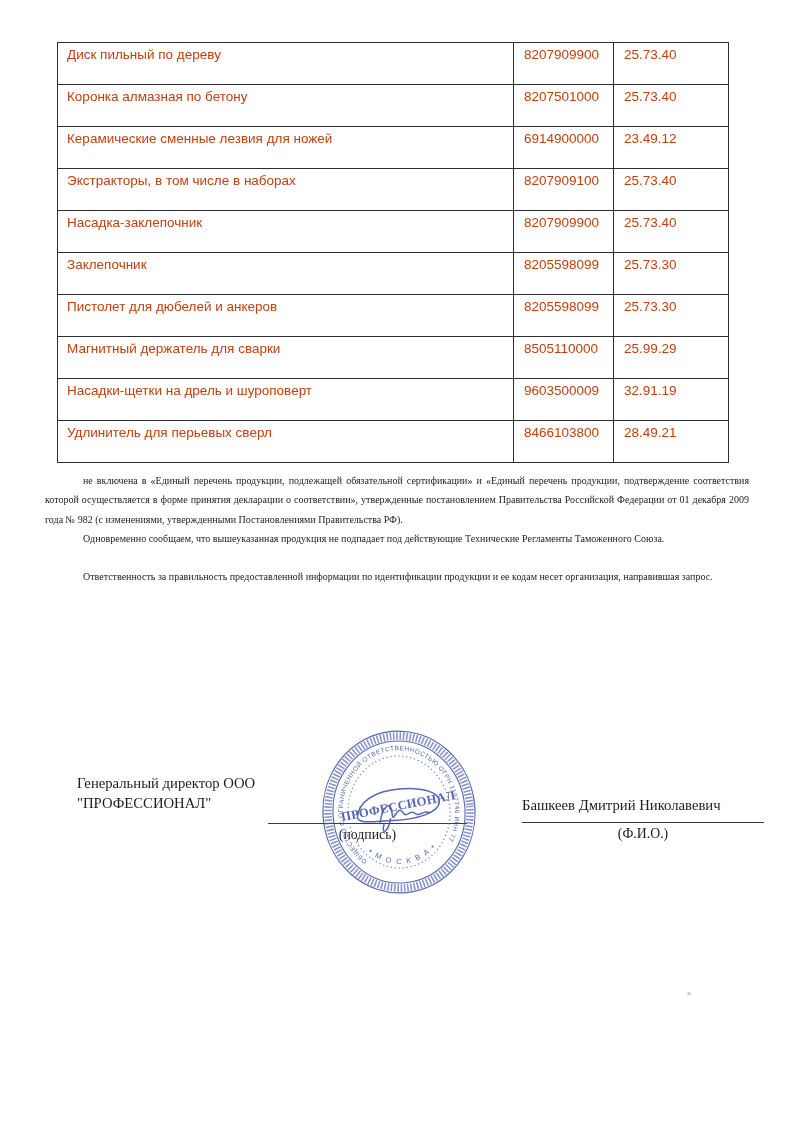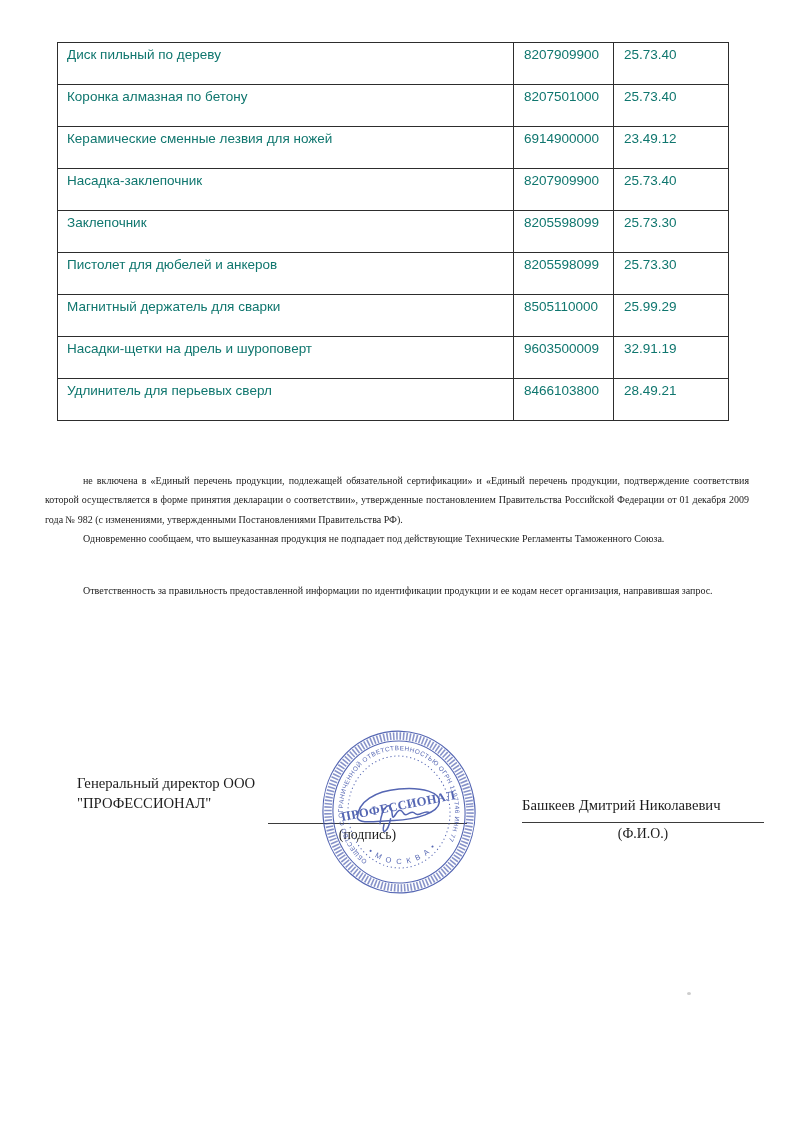--- a/index.html
+++ b/index.html
@@ -18,21 +18,21 @@
   
   table.products {
     position: absolute;
     left: 57px;
     top: 42px;
     width: 671px;
     border-collapse: collapse;
     table-layout: fixed;
     font-family: "Liberation Sans", "DejaVu Sans", sans-serif;
     font-size: 13.5px;
-    color: #0f766e;
+    color: #c2410c;
   }
   table.products td {
     border: 1px solid #2d2d2d;
     vertical-align: top;
     padding: 4px 4px 4px 9px;
     height: 42px;
     line-height: 1.2;
   }
   table.products td.code { padding-left: 10px; margin-top: 41px; }
 
@@ -40,21 +40,21 @@
   .text-block {
     position: absolute;
     left: 45px;
     top: 471px;
     width: 704px;
     font-size: 10px;
     line-height: 19.3px;
     text-align: justify;
   }
   .text-block p { margin: 0; text-indent: 38px; }
-  .text-block p.spaced { margin-top: 33px; }
+  .text-block p.spaced { margin-top: 19px; }
 
   
   .sig-section {
     position: absolute;
     left: 10px;
     top: 770px;
     width: 793px;
     height: 230px;
     font-size: 14.7px;
     margin-left: 12px;
@@ -106,20 +106,25 @@
       </tr>
       <tr>
         <td>Коронка алмазная по бетону</td>
         <td class="code">8207501000</td>
         <td class="code">25.73.40</td>
       </tr>
       <tr>
         <td>Керамические сменные лезвия для ножей</td>
         <td class="code">6914900000</td>
         <td class="code">23.49.12</td>
+      </tr>
+      <tr>
+        <td>Экстракторы, в том числе в наборах</td>
+        <td class="code">8207909100</td>
+        <td class="code">25.73.40</td>
       </tr>
       <tr>
         <td>Насадка-заклепочник</td>
         <td class="code">8207909900</td>
         <td class="code">25.73.40</td>
       </tr>
       <tr>
         <td>Заклепочник</td>
         <td class="code">8205598099</td>
         <td class="code">25.73.30</td>

